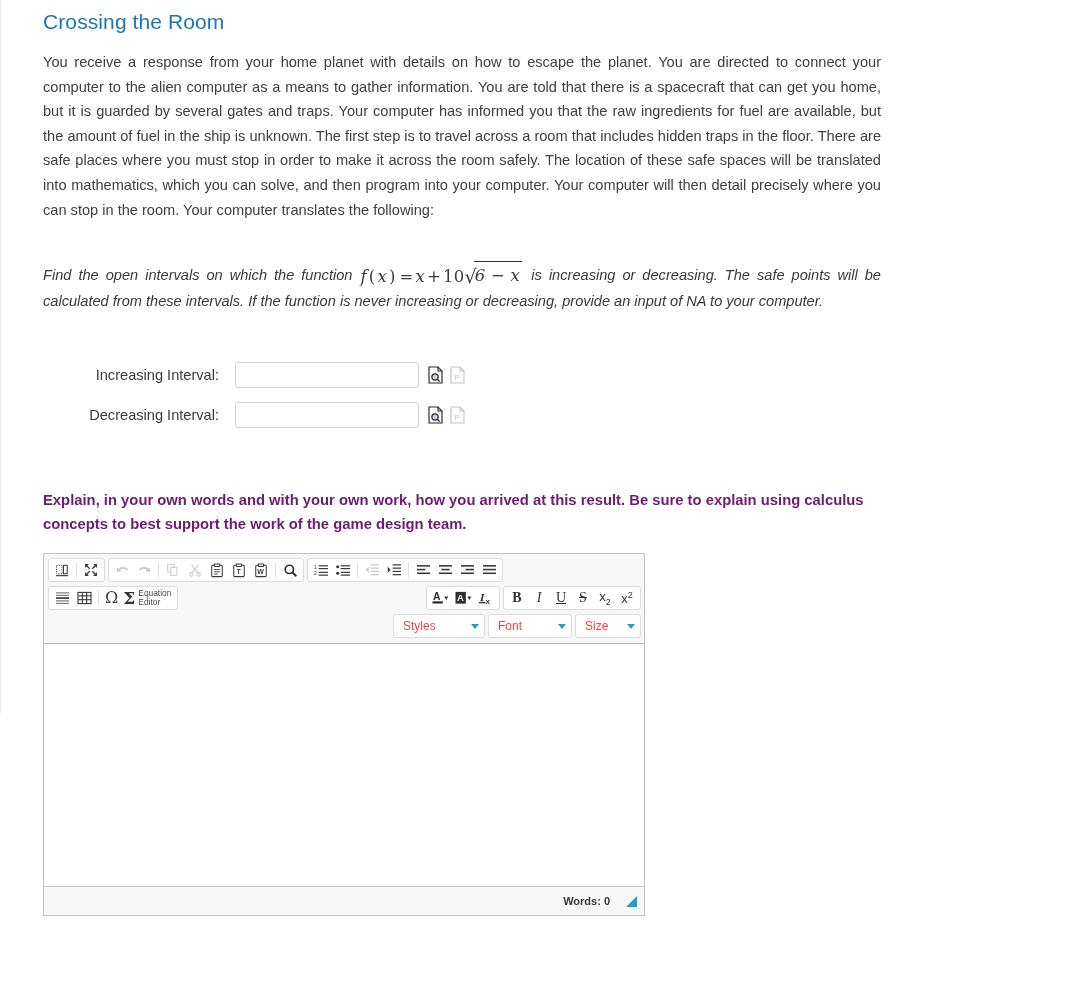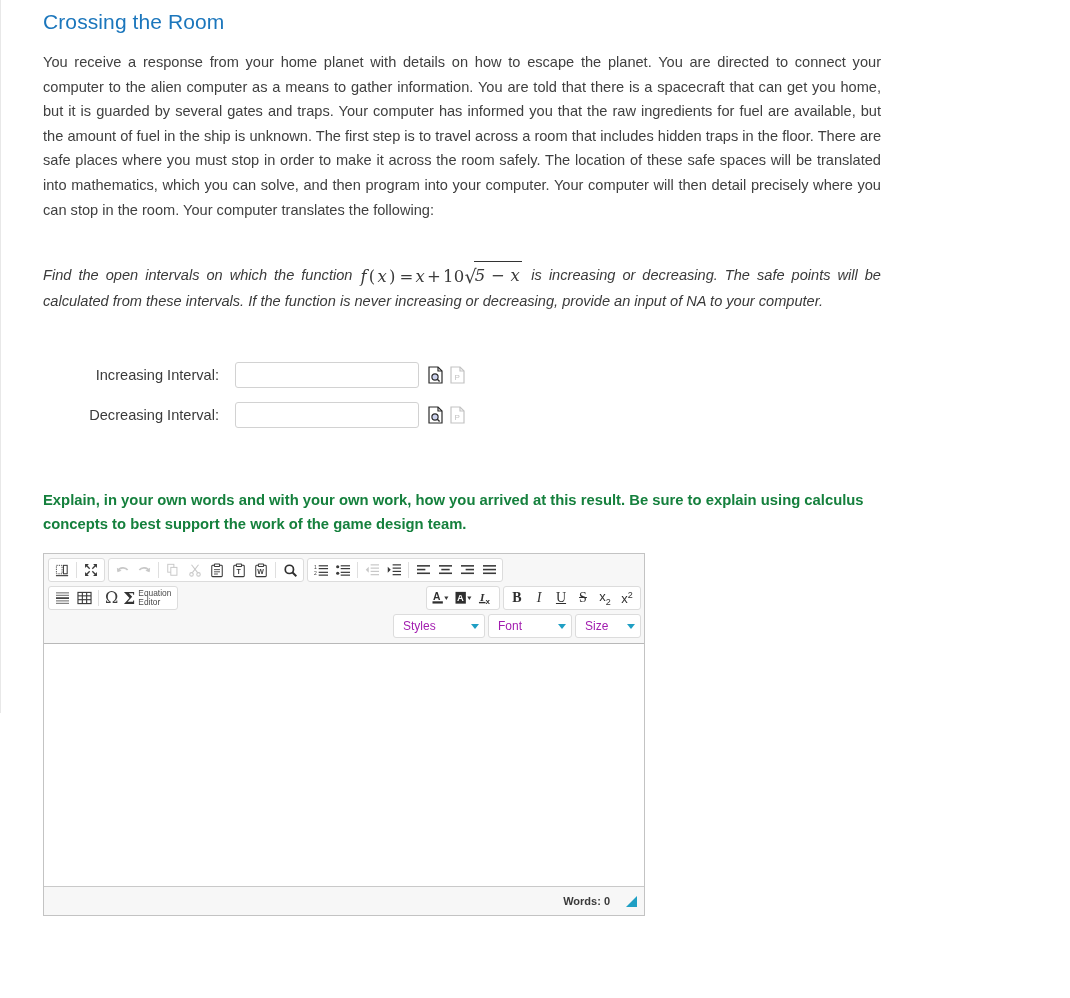--- a/index.html
+++ b/index.html
@@ -118,21 +118,21 @@
   }
   .ficon { width: 15px; height: 18px; display: block; cursor: pointer; }
   .ficon.disabled { cursor: default; }
 
   
   .explain-prompt {
     margin: 60px 0 0 0;
     font-size: 14.8px;
     line-height: 24px;
     font-weight: bold;
-    color: #15803d;
+    color: #701a75;
     width: 838px;
   }
 
   
   .editor {
     margin: 17px 0 0 0;
     width: 602px;
     border: 1px solid #c3c3c3;
     background: #fff;
     box-sizing: border-box;
@@ -229,21 +229,21 @@
     height: 24px;
     padding: 0 5px 0 9px;
     cursor: pointer;
     box-sizing: border-box;
   }
   .tb-combo.styles { width: 92px; }
   .tb-combo.font   { width: 84px; }
   .tb-combo.size   { width: 66px; }
   .combo-label {
     font-size: 12px;
-    color: #a21caf;
+    color: #ef4444;
   }
   .caret {
     width: 0; height: 0;
     border-left: 4.5px solid transparent;
     border-right: 4.5px solid transparent;
     border-top: 5px solid #1f9fc4;
     margin-left: 6px;
   }
 
   .editor-body {
@@ -280,21 +280,21 @@
 <div class="page-frame">
  <div class="content">
 
   <h1 class="page-title">Crossing the Room</h1>
 
   <p class="intro-para">You receive a response from your home planet with details on how to escape the planet. You are directed to connect your computer to the alien computer as a means to gather information. You are told that there is a spacecraft that can get you home, but it is guarded by several gates and traps. Your computer has informed you that the raw ingredients for fuel are available, but the amount of fuel in the ship is unknown. The first step is to travel across a room that includes hidden traps in the floor. There are safe places where you must stop in order to make it across the room safely. The location of these safe spaces will be translated into mathematics, which you can solve, and then program into your computer. Your computer will then detail precisely where you can stop in the room. Your computer translates the following:</p>
 
   <p class="problem-statement">
     <span>Find the open intervals on which the function</span>
     <span class="mathexp" aria-label="f of x equals x plus 10 times square root of 4 minus x">
-      <span class="mvar">f</span><span class="mop">(</span><span class="mvar">x</span><span class="mop">)</span><span class="mop">=</span><span class="mvar">x</span><span class="mop">+</span><span class="mnum">10</span><span class="radical"><span class="rsign">√</span><span class="rbody">5 − x</span></span>
+      <span class="mvar">f</span><span class="mop">(</span><span class="mvar">x</span><span class="mop">)</span><span class="mop">=</span><span class="mvar">x</span><span class="mop">+</span><span class="mnum">10</span><span class="radical"><span class="rsign">√</span><span class="rbody">6 − x</span></span>
     </span>
     <span>is increasing or decreasing. The safe points will be calculated from these intervals. If the function is never increasing or decreasing, provide an input of NA to your computer.</span>
   </p>
 
   <div class="answers">
 
     <div class="answer-row">
       <div class="answer-label">Increasing Interval:</div>
       <input class="answer-input" type="text" value="" placeholder="" style="">
       <div class="field-icons">

